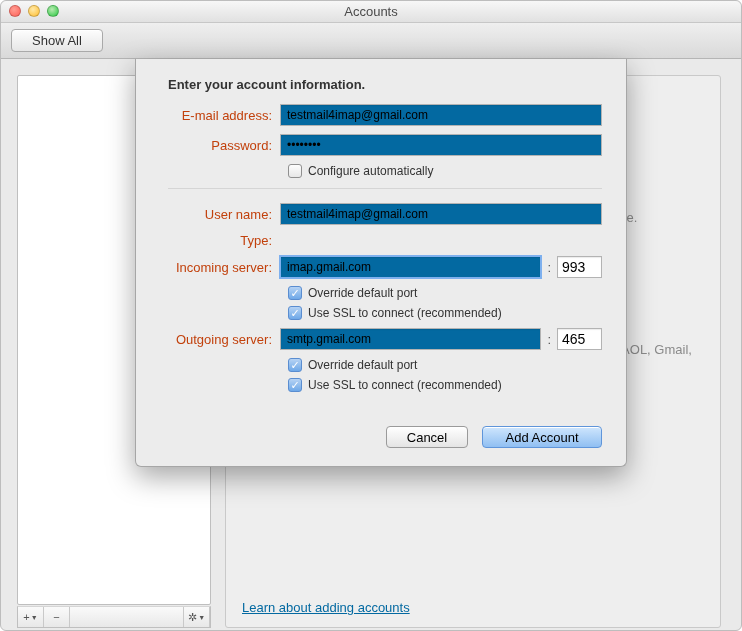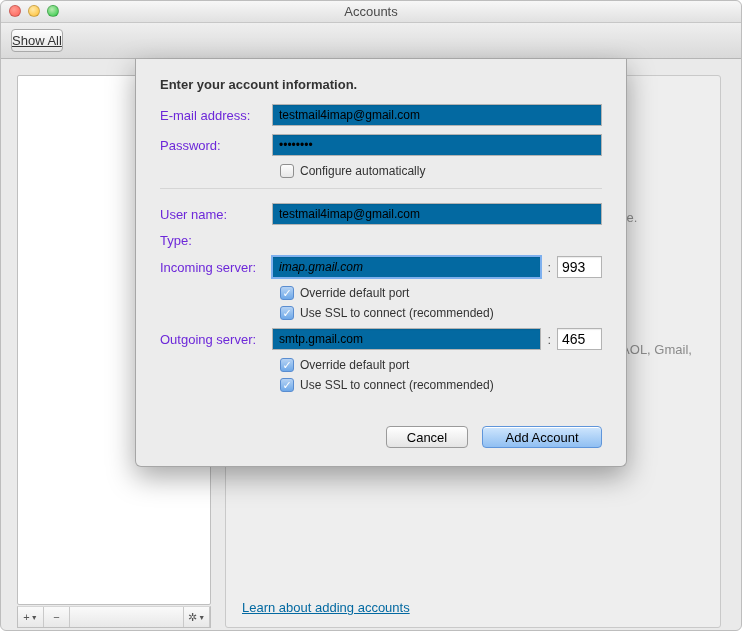--- a/index.html
+++ b/index.html
@@ -52,24 +52,23 @@
     padding: 4px 10px;
     display: flex;
     align-items: center;
   }
   .toolbar-button {
     background: linear-gradient(#fdfdfd, #e6e6e6);
     border: 1px solid #a9a9a9;
     border-radius: 4px;
     font-size: 13px;
     color: #333;
-    padding: 3px 0;
+    padding: 3px 20px;
     box-shadow: 0 1px 0 #fff inset;
     cursor: default;
-    text-decoration: underline;
   }
   .content {
     position: relative;
     padding: 12px 14px;
     height: calc(100% - 58px);
   }
   .sidebar {
     position: absolute;
     left: 16px;
     top: 16px;
@@ -134,51 +133,51 @@
   .sheet {
     position: absolute;
     left: 134px;
     top: 58px;
     width: 492px;
     background: #ececec;
     border: 1px solid #a6a6a6;
     border-top: none;
     border-radius: 0 0 6px 6px;
     box-shadow: 0 10px 28px rgba(0,0,0,0.35);
-    padding: 18px 24px 18px 24px;
+    padding: 18px 24px 18px 32px;
   }
   .sheet .heading {
     font-weight: bold;
     color: #333;
     margin-bottom: 12px;
   }
   .row {
     display: flex;
     align-items: center;
     margin-bottom: 8px;
   }
   .row-label {
     width: 112px;
+    text-align: right;
     padding-right: 8px;
-    color: #6d28d9;
+    color: #c2410c;
     font-size: 13px;
   }
   .text-input {
     flex: 1;
     height: 22px;
     border: 1px solid #b3b3b3;
     background: #0369a1;
     font-size: 12px;
     padding: 2px 6px;
     box-shadow: inset 0 1px 1px rgba(0,0,0,0.08);
   }
   .text-input.focus {
     outline: 2px solid #7eb0ee;
     outline-offset: -1px;
-    font-style: italic;
   }
   .checkbox-row {
     margin-left: 120px;
     display: flex;
     align-items: center;
     gap: 6px;
     font-size: 12px;
     color: #333;
     margin-bottom: 6px;
   }

